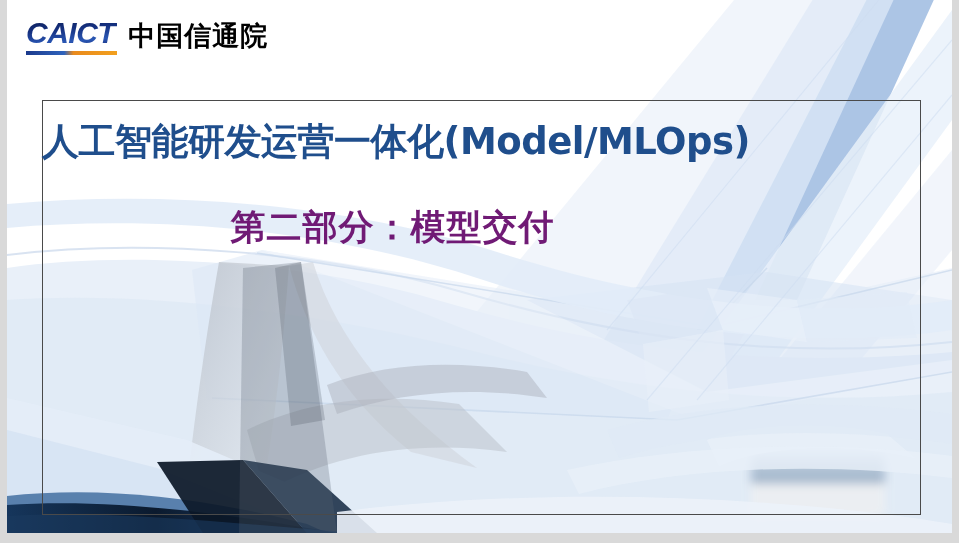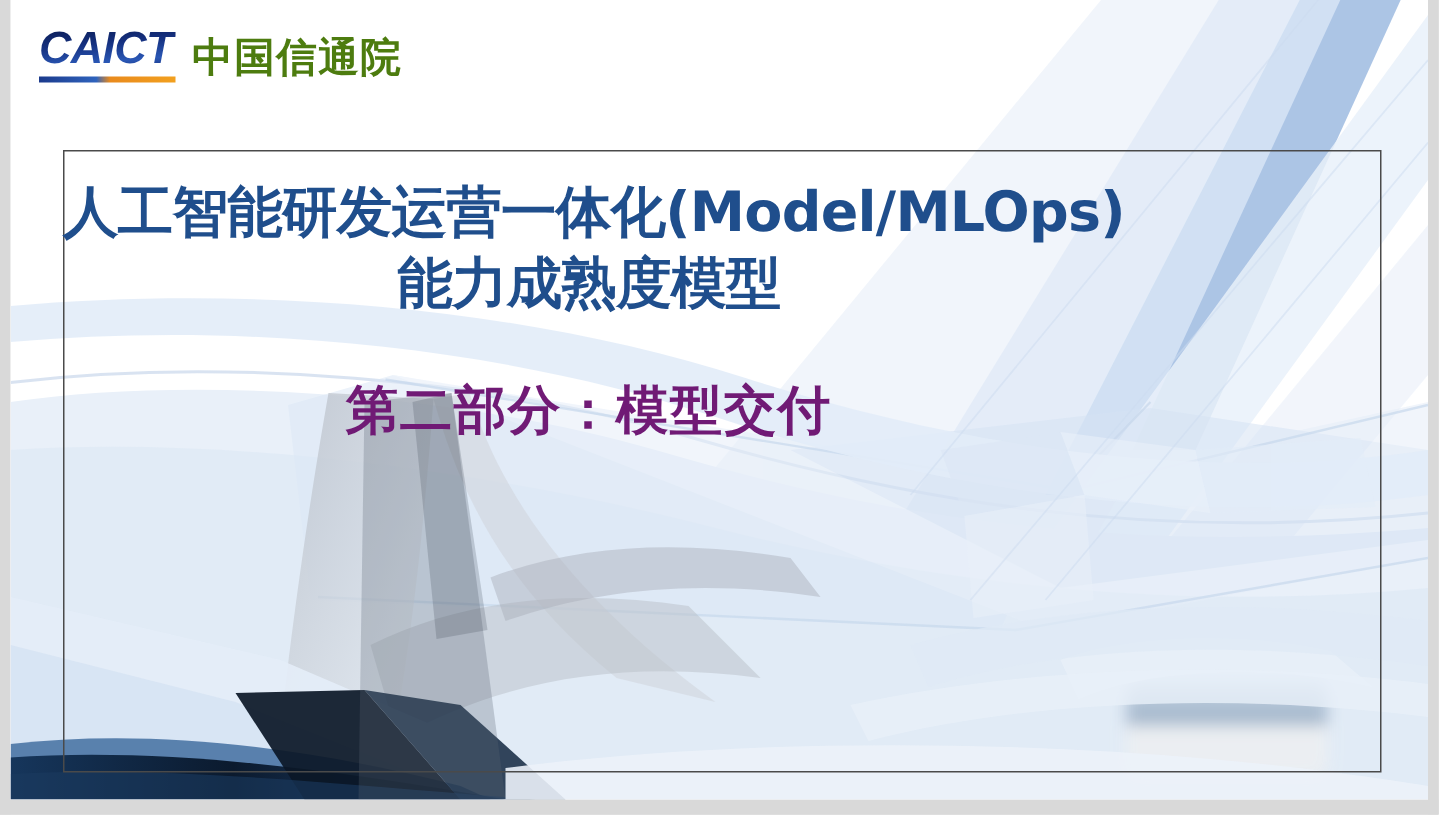--- a/index.html
+++ b/index.html
@@ -62,25 +62,25 @@
     color: transparent;
     padding-right: 2px;
   }
   #logo-bar {
     margin-top: 3px;
     height: 4px;
     width: 100%;
     background: linear-gradient(to right, #1b3a8c 0%, #2f63bd 42%, #e98a1d 52%, #f2a01e 100%);
   }
   #logo-cn {
-    font-family: Liberation Serif, serif;
+    font-family: Liberation Mono, monospace;
     font-weight: bold;
     font-size: 27px;
     line-height: 1;
-    color: #4d7c0f;
+    color: #000000;
     margin-left: 11px;
     margin-bottom: 3px;
     letter-spacing: 1px;
     text-align: right;
   }
 
   
   #frame {
     position: absolute;
     left: 35px;
@@ -273,17 +273,16 @@
       <div id="logo-caict">CAICT</div>
       <div id="logo-bar"></div>
     </div>
     <div id="logo-cn">中国信通院</div>
   </div>
 
   <div id="frame"></div>
 
   <div id="text-block">
     <div class="title-line">人工智能研发运营一体化(Model/MLOps)</div>
-    <div class="title-line">能力成熟度模型</div>
     <div id="subtitle">第二部分：模型交付</div>
   </div>
 
 </div>
 
 </body></html>

